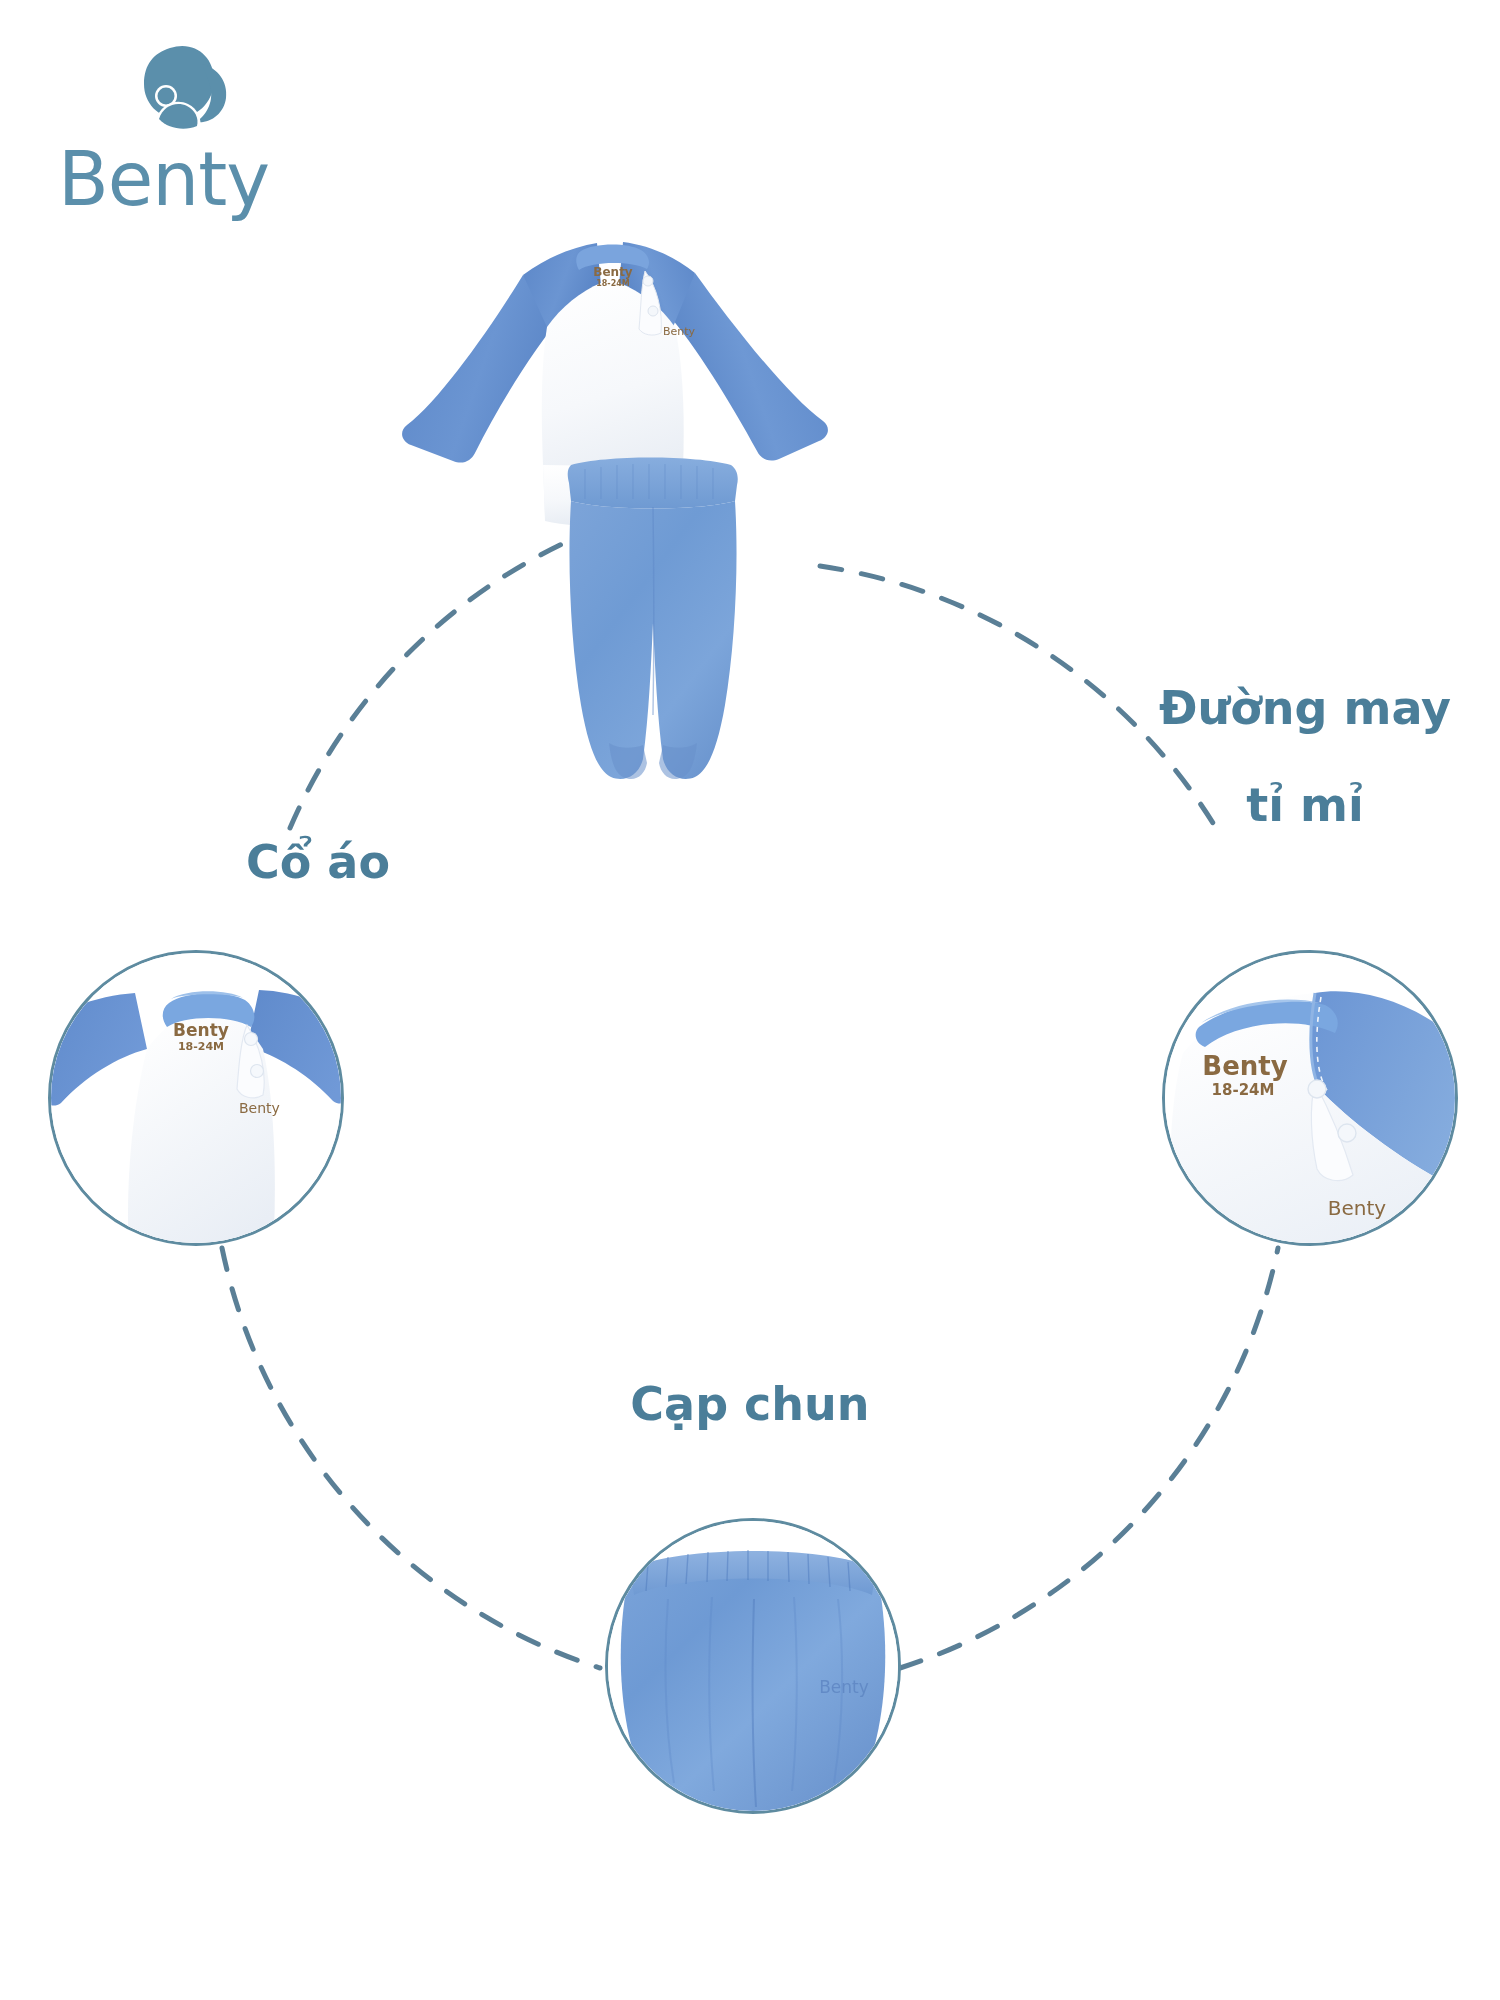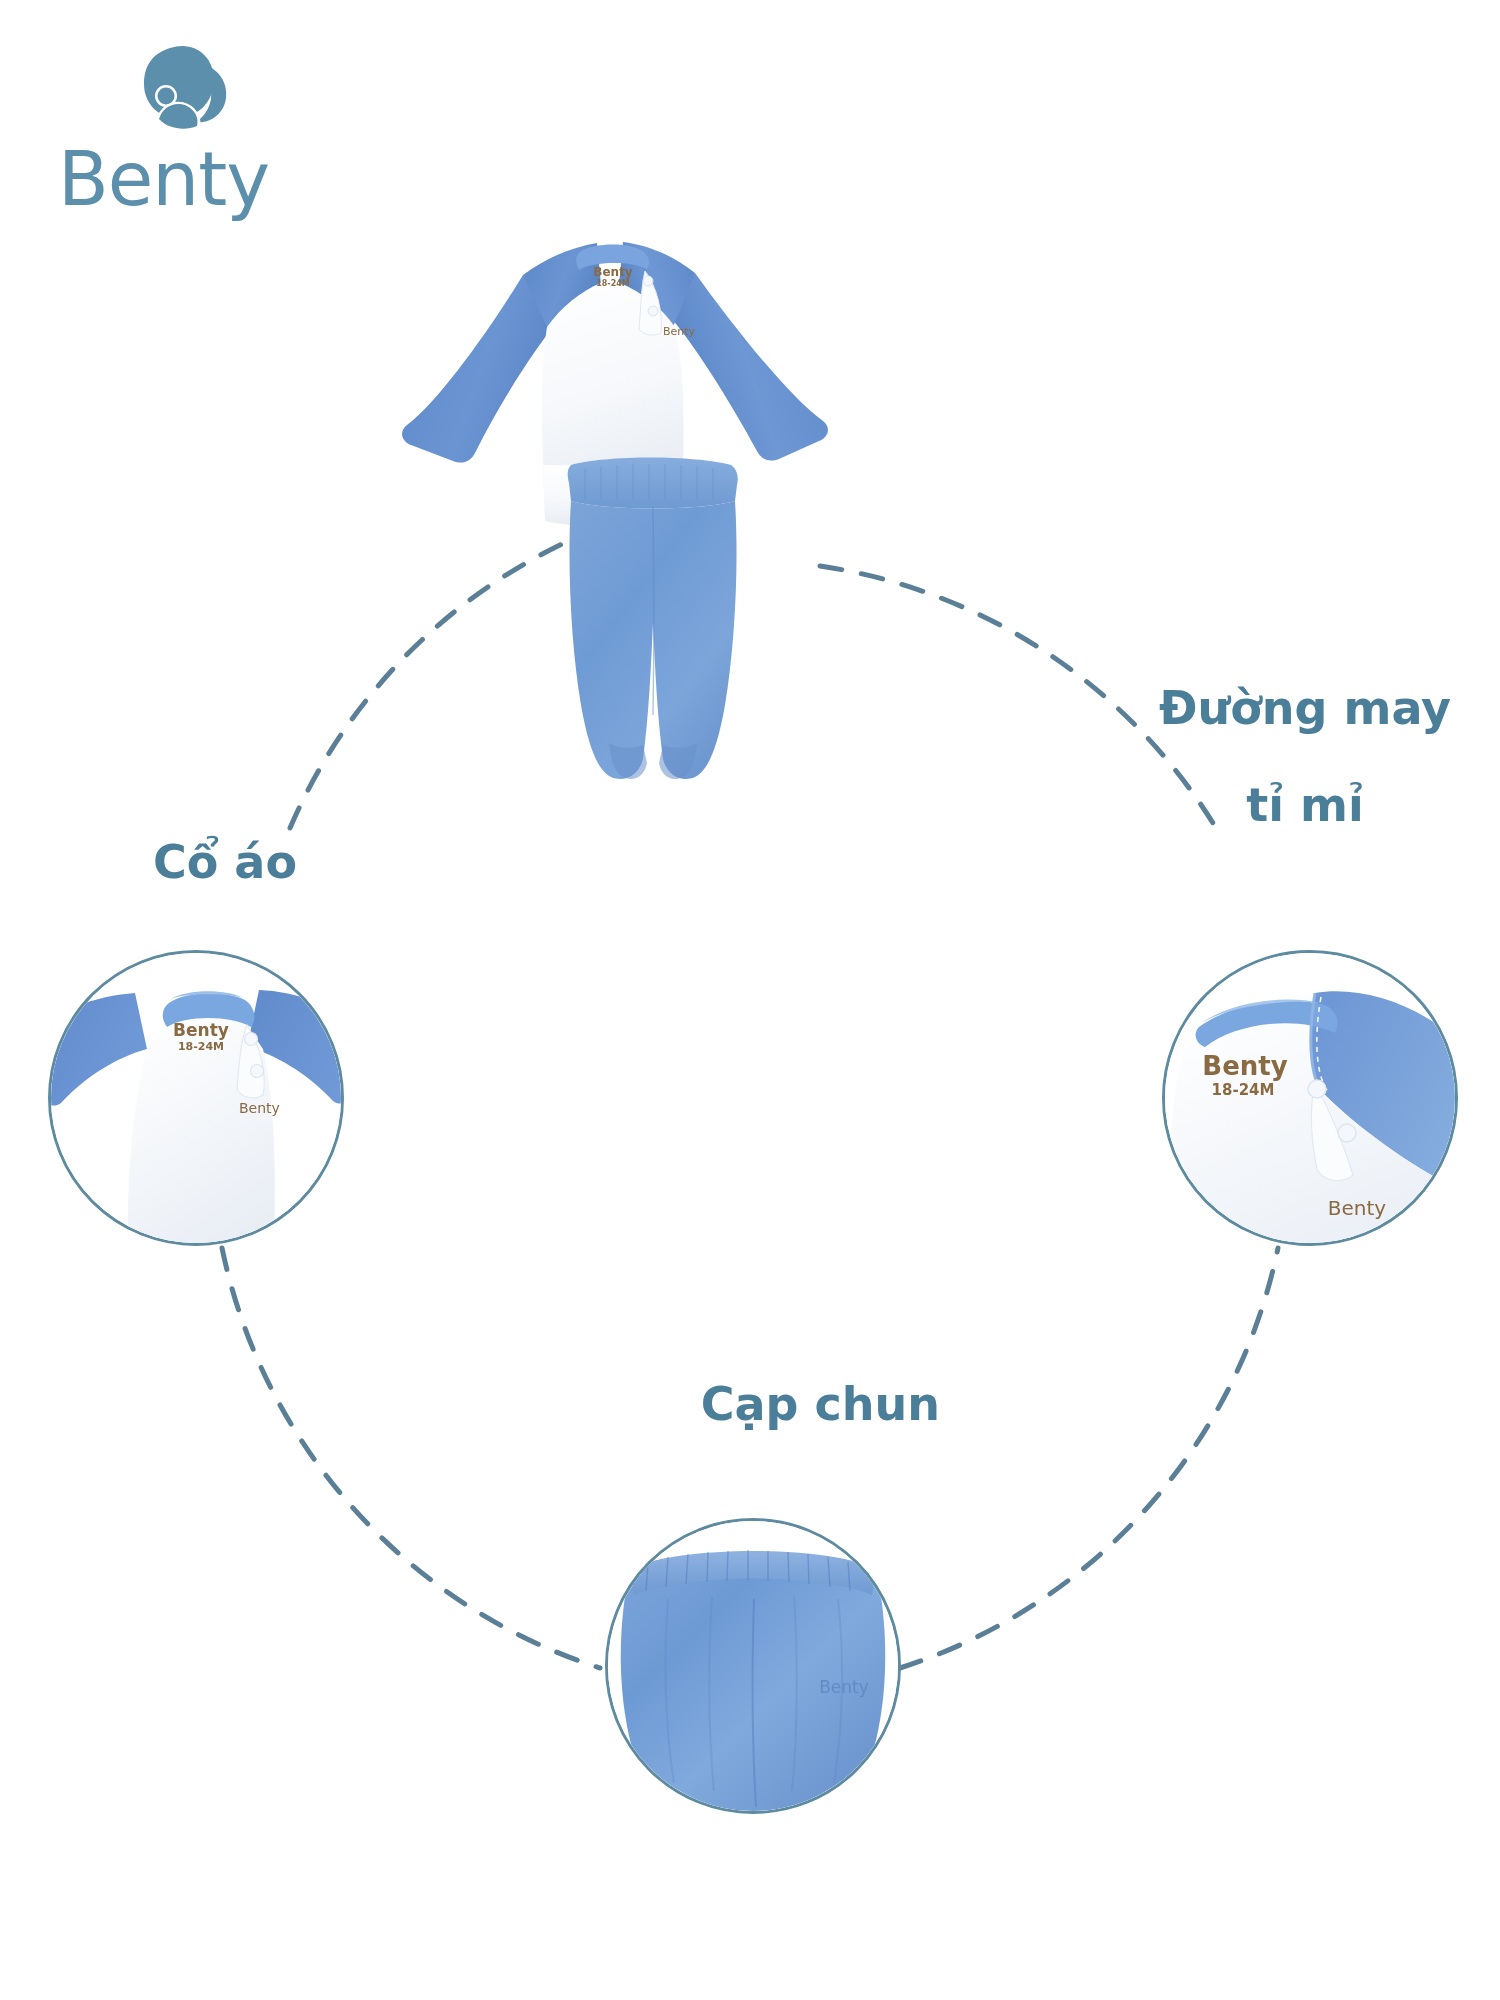--- a/index.html
+++ b/index.html
@@ -36,23 +36,23 @@
   #detail-stitch{left:1162px;top:950px;width:290px;height:290px;}
   #detail-waist{left:605px;top:1518px;width:290px;height:290px;}
 
   
   .lbl{
     position:absolute;color:#4b7e99;
     font-family:"DejaVu Sans", sans-serif;
     font-weight:700;font-size:46px;line-height:1.06;
     text-align:center;white-space:pre-line;
   }
-  #label-collar{left:60px;top:838px;width:330px;}
+  #label-collar{left:60px;top:838px;width:330px;text-align:right;}
   #label-stitch{left:1090px;top:635px;width:430px;}
-  #label-waist{left:560px;top:1380px;width:380px;text-align:right;}
+  #label-waist{left:560px;top:1380px;width:380px;}
 </style>
 </head>
 <body>
 
 <div class="stage">
 
   <div class="logo">
     <div class="logo-mark">
       <svg viewBox="0 0 110 100" width="110" height="100">
         <path d="M40 6 C64 -2 84 14 84 38 C84 58 70 74 50 76 C30 78 14 62 14 42 C14 22 24 11 40 6 Z" fill="#5b8fab"></path>

